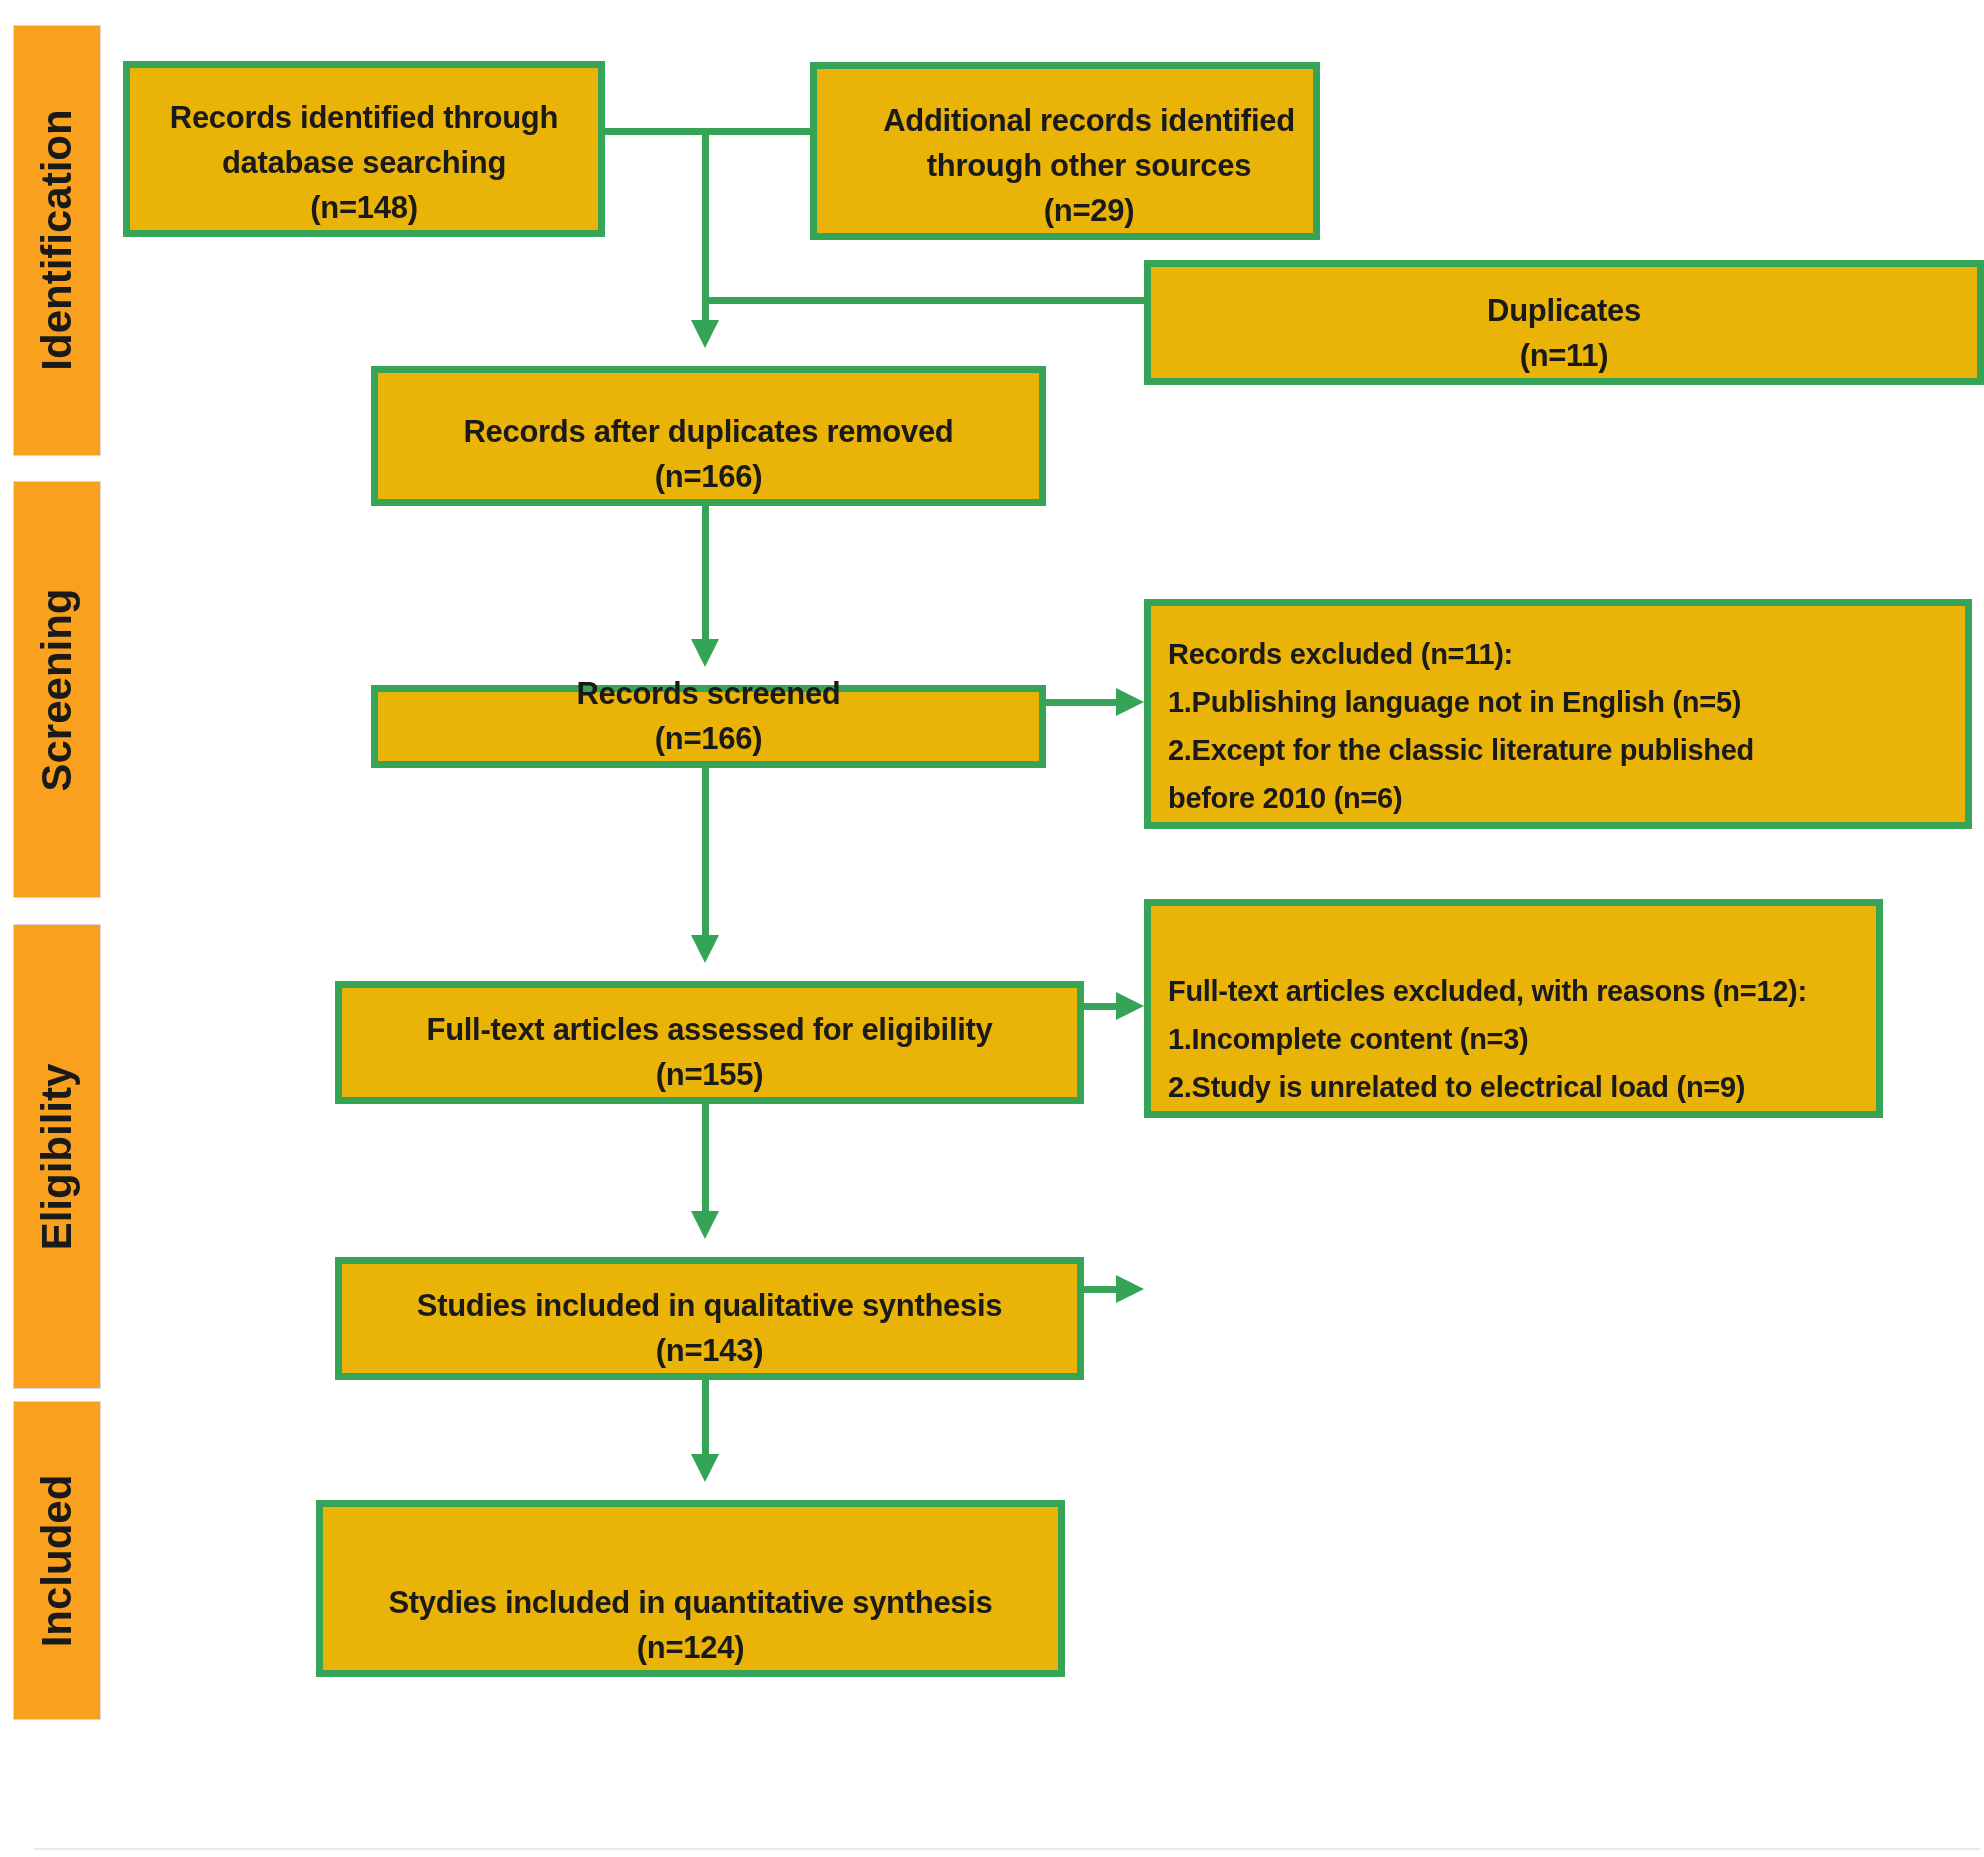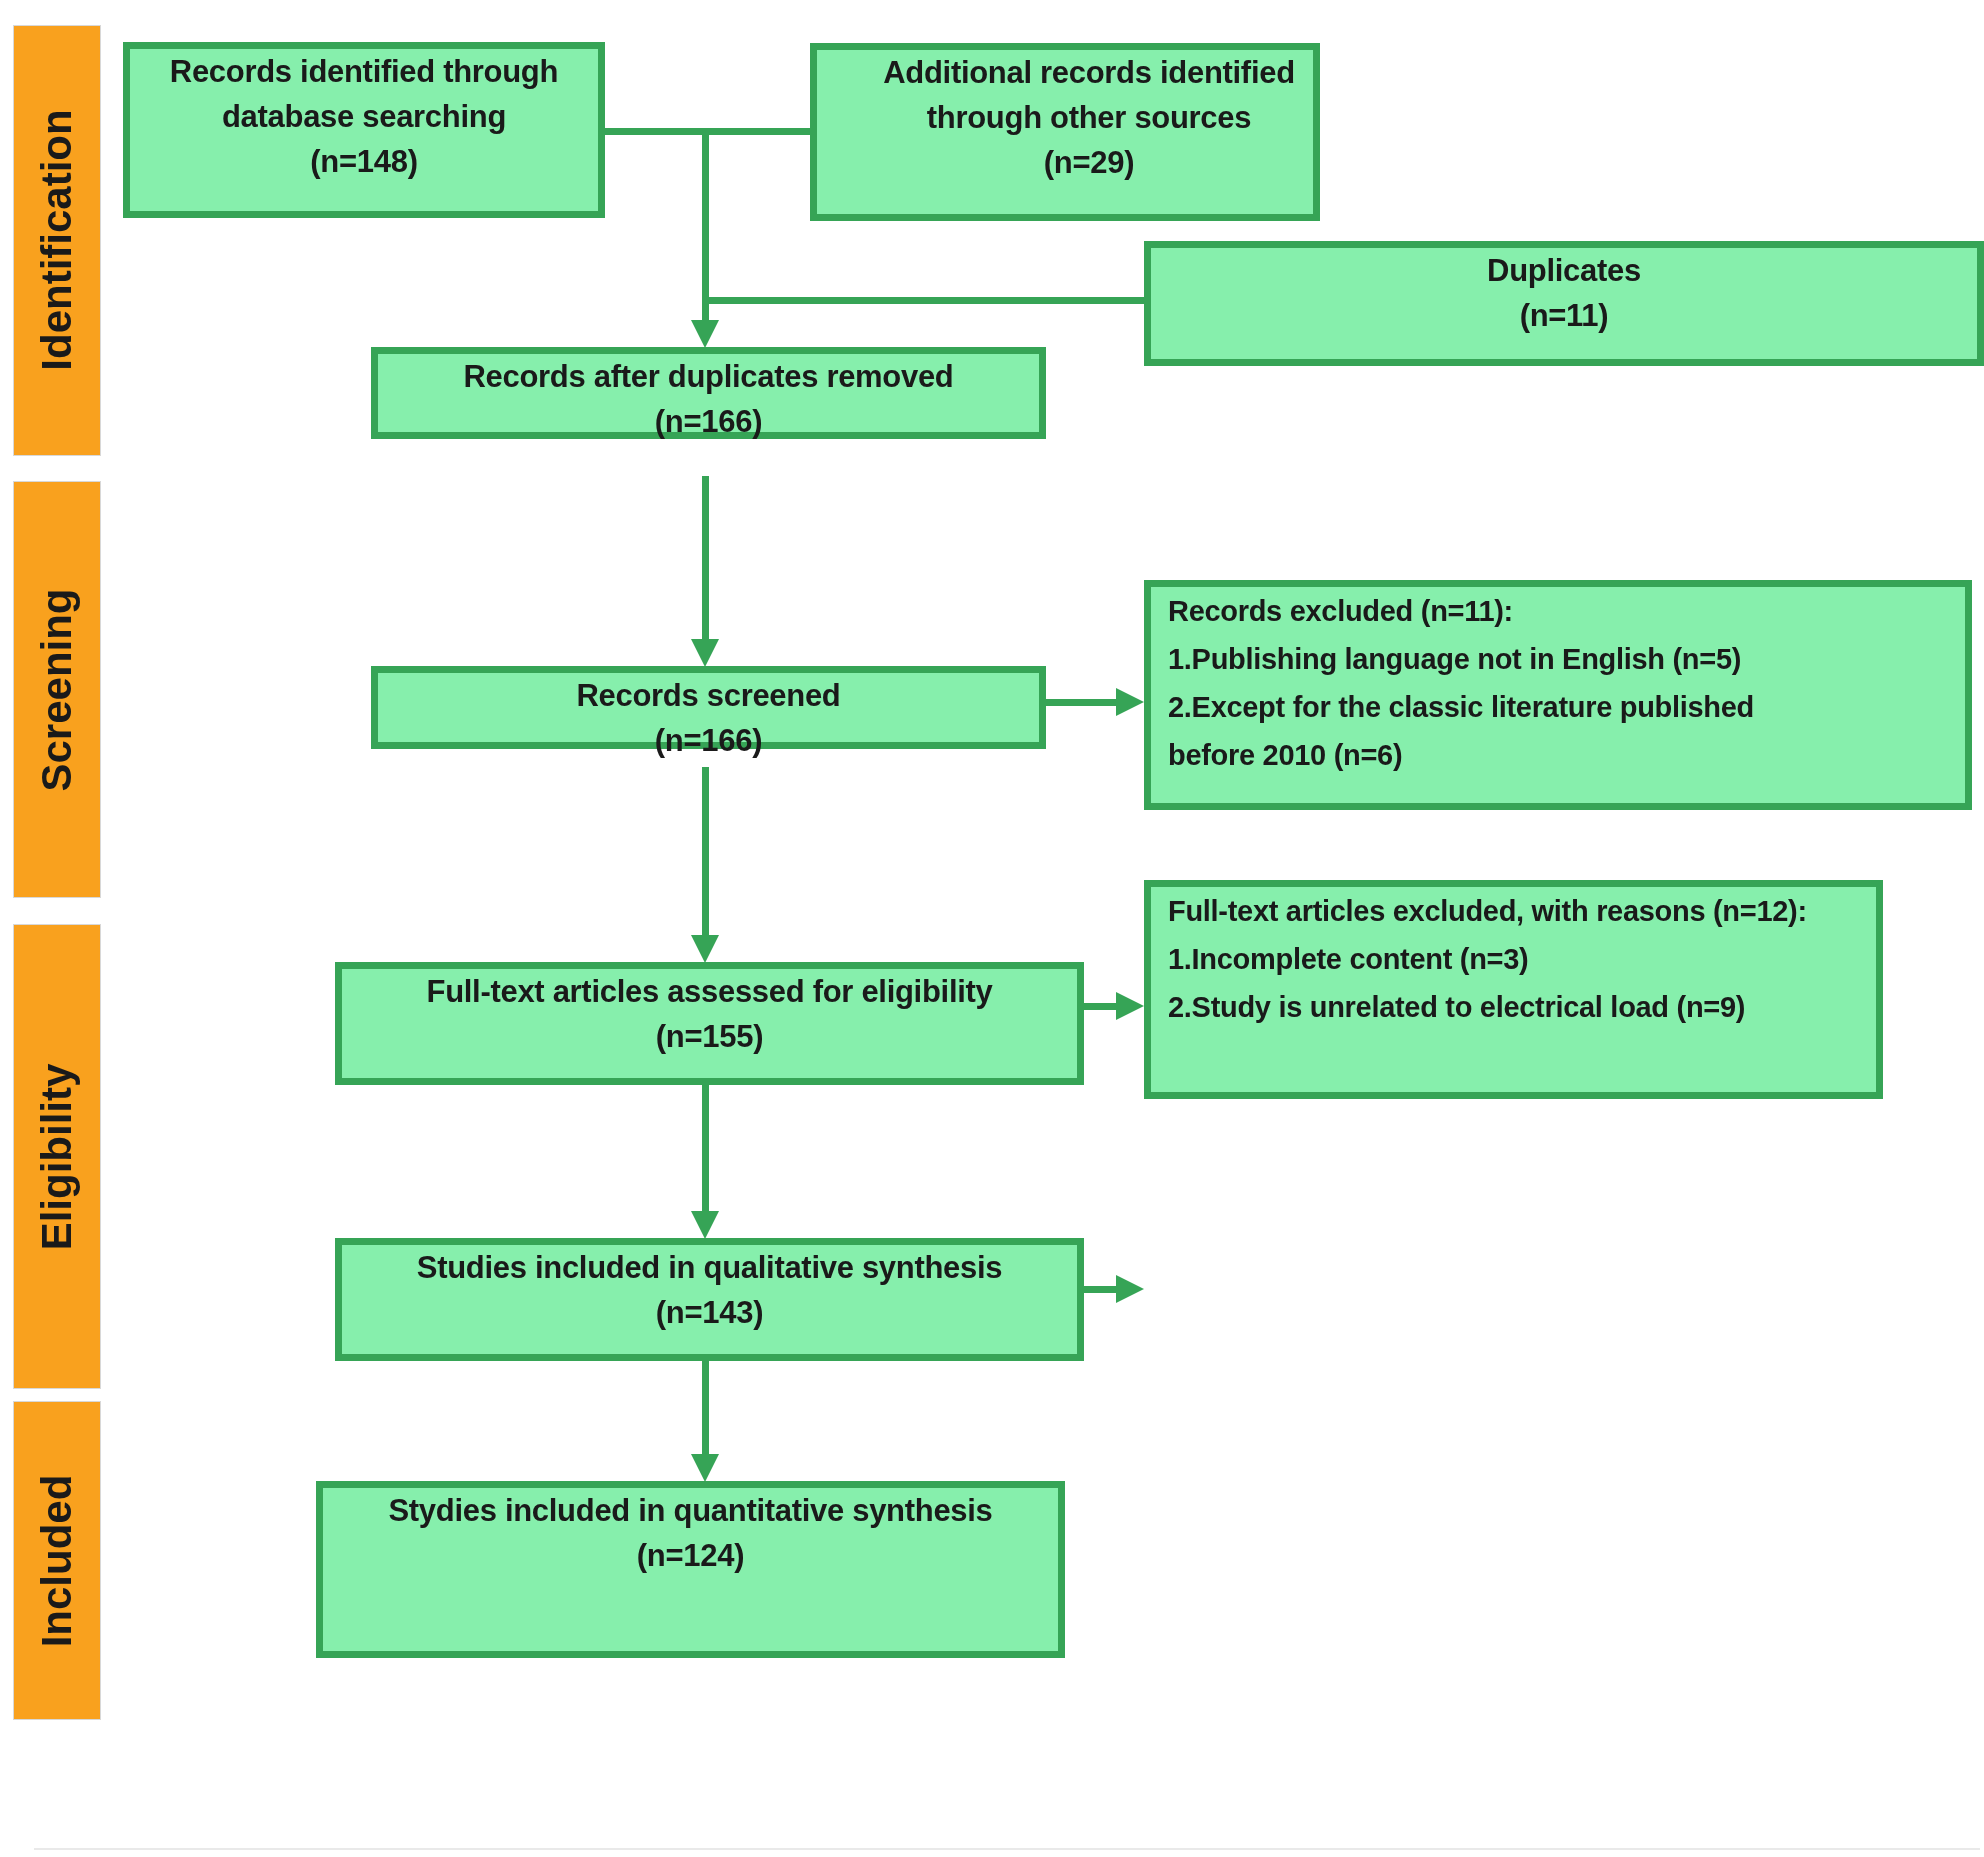--- a/index.html
+++ b/index.html
@@ -10,31 +10,31 @@
   .stage-bar{position:absolute;left:13px;width:88px;background:#F9A11E;
     border:1.8px solid #D8D8D8;box-sizing:border-box;
     display:flex;align-items:center;justify-content:center;}
   .stage-bar .vtext{transform:rotate(-90deg);white-space:nowrap;font-size:42px;}
   #bar-identification{top:24.6px;height:431px;}
   #bar-screening{top:481px;height:417px;}
   #bar-eligibility{top:924px;height:465px;}
   #bar-included{top:1401px;height:319px;}
 
   
-  .fbox{position:absolute;background:#86efac;border:7.4px solid #36A456;
-    box-sizing:border-box;display:flex;align-items:flex-start;}
+  .fbox{position:absolute;background:#eab308;border:7.4px solid #36A456;
+    box-sizing:border-box;display:flex;align-items:flex-end;margin-top:19px;}
   .fbox .txt{white-space:pre-line;width:100%;}
   .center{justify-content:center;}
   .center .txt{text-align:center;font-size:31px;line-height:45px;letter-spacing:-0.3px;padding:0 6.1px;}
   .leftalign .txt{text-align:left;font-size:29px;line-height:48px;letter-spacing:-0.3px;padding:0 17px;}
 
   #b-identified{left:123px;top:42px;width:482px;height:176px;}
   #b-additional{left:810px;top:43px;width:510px;height:178px;padding-left:48px;}
   #b-duplicates{left:1144px;top:241px;width:840px;height:125px;}
-  #b-afterdup{left:371px;top:347px;width:675px;height:92px;}
+  #b-afterdup{left:371px;top:347px;width:675px;height:140px;}
   #b-screened{left:371px;top:666px;width:675px;height:83px;}
   #b-recexcluded{left:1144px;top:580px;width:828px;height:230px;}
   #b-fulltext{left:335px;top:962px;width:749px;height:123px;}
   #b-ftexcluded{left:1144px;top:880px;width:739px;height:219px;}
   #b-qualitative{left:335px;top:1238px;width:749px;height:123px;}
   #b-fromqual{left:1144px;top:1150px;width:828px;height:254px;}
   #b-quantitative{left:316px;top:1481px;width:749px;height:177px;}
 
   
   .hline,.vline{position:absolute;background:#36A456;}

